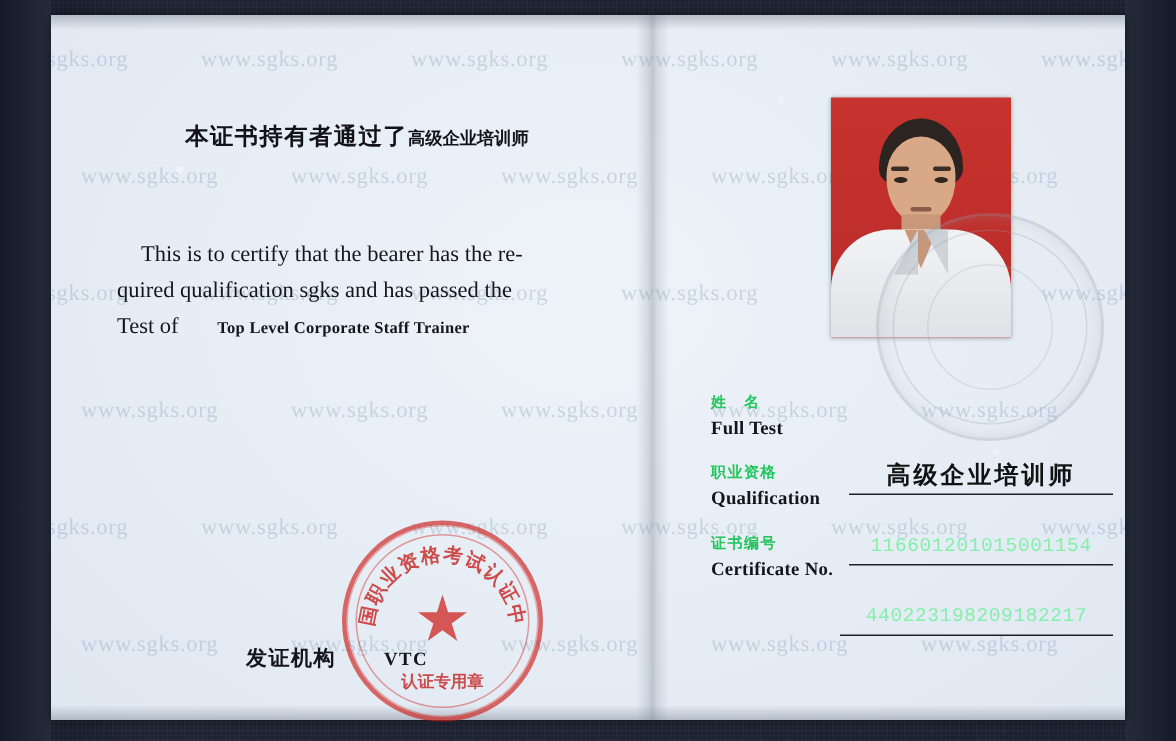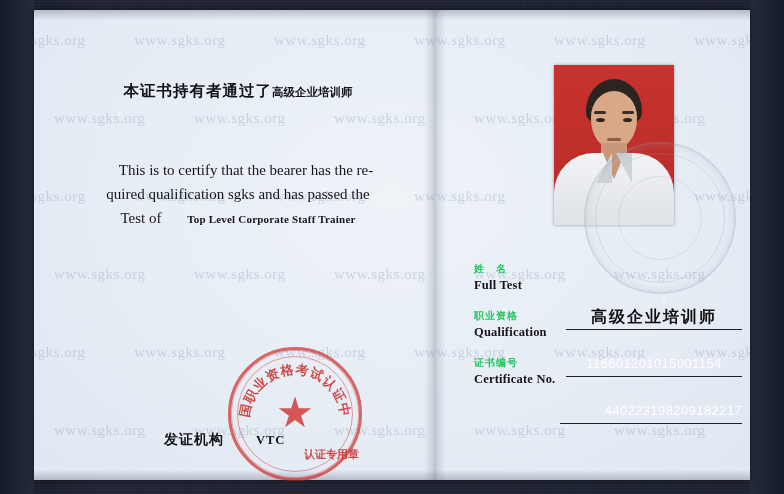--- a/index.html
+++ b/index.html
@@ -121,21 +121,20 @@
   }
   .en-body {
     position: absolute;
     left: 44px;
     top: 148px;
     width: 320px;
     color: #15151b;
     font-family: "Liberation Serif", serif;
     font-size: 15px;
     line-height: 24px;
-    text-align: center;
   }
   .en-body .indent { display:inline-block; width:16px; }
   .en-small {
     font-size: 11px;
     font-family: "Liberation Serif", serif;
     font-weight: bold;
     letter-spacing: .2px;
   }
 
   
@@ -170,21 +169,21 @@
   .seal .arc-text text {
     fill: rgba(198,26,22,0.85);
     font-family: "DejaVu Sans", sans-serif;
     font-size: 13px;
     font-weight: bold;
     letter-spacing: 1px;
   }
   .seal .bottom-text {
     position:absolute;
     left:0; right:0; bottom:16px;
-    text-align:right;
+    text-align:center;
     color: rgba(198,26,22,0.85);
     font-family:"DejaVu Sans", sans-serif;
     font-size:11px;
     font-weight:bold;
   }
 
   
   .issue-block {
     position: absolute;
     left: 130px;
@@ -350,26 +349,26 @@
     text-align: center;
   }
   .value-cn {
     font-family: "DejaVu Sans", sans-serif;
     font-size: 16px;
     font-weight: bold;
     letter-spacing: 2px;
     color: #111;
   }
   .value-num {
-    font-family: Liberation Sans, sans-serif;
+    font-family: Liberation Mono, monospace;
     font-size: 13px;
     letter-spacing: .4px;
-    color: #ffffff;
-  }
-  .field.wide .field-value { left: 86px; width: 182px; text-align: right; }
+    color: #86efac;
+  }
+  .field.wide .field-value { left: 86px; width: 182px; }
 
   
   .edge-l, .edge-r {
     position:absolute; top:0; height:494px; width:34px;
     background: linear-gradient(90deg, #151a28, #262b3a);
   }
   .edge-l { left:0; }
   .edge-r { right:0; background: linear-gradient(270deg, #151a28, #262b3a); }
 </style>
 </head>

